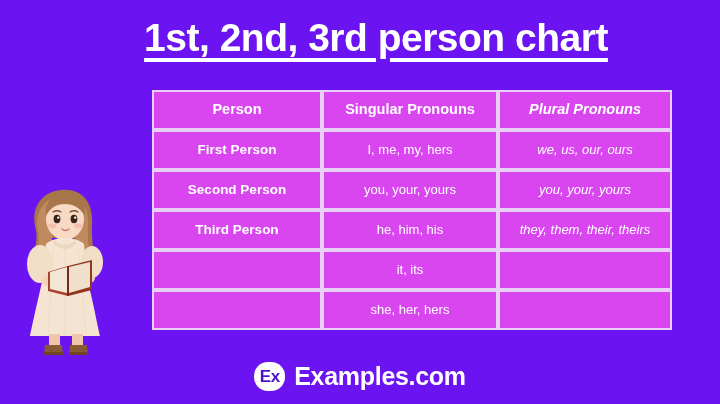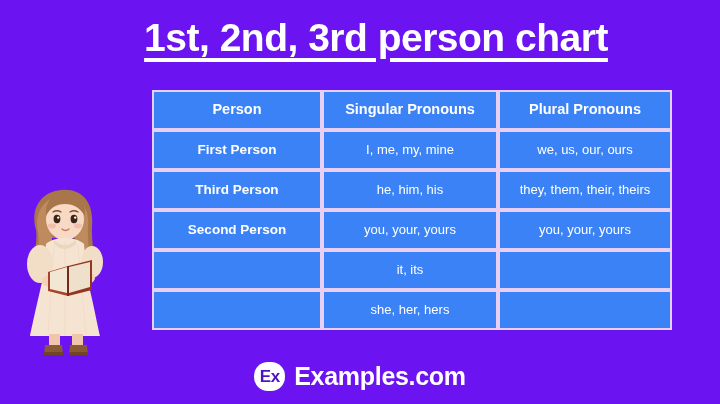--- a/index.html
+++ b/index.html
@@ -51,26 +51,26 @@
   }
   #pronoun-table td {
     height: 40px;
     box-sizing: border-box;
     border: 2px solid #E7CFF8;
     text-align: center;
     vertical-align: middle;
     color: #FFFFFF;
     font-size: 13px;
     padding: 0 4px;
-    background: #3b82f6;
+    background: #d946ef;
     line-height: 1.1;
   }
   #pronoun-table td.col-person { width: 170px; }
   #pronoun-table td.col-singular { width: 176px; margin-top: 8px; }
-  #pronoun-table td.col-plural { width: 174px; }
+  #pronoun-table td.col-plural { width: 174px; font-style: italic; }
   #pronoun-table tr.header-row td {
     font-weight: bold;
     font-size: 14.5px;
   }
   #pronoun-table td.bold-cell {
     font-weight: bold;
     font-size: 13.5px;
   }
 
   
@@ -173,32 +173,32 @@
 
   <table id="pronoun-table">
     <tbody>
       <tr class="header-row">
         <td class="col-person">Person</td>
         <td class="col-singular">Singular Pronouns</td>
         <td class="col-plural">Plural Pronouns</td>
       </tr>
       <tr>
         <td class="col-person bold-cell">First Person</td>
-        <td class="col-singular">I, me, my, mine</td>
+        <td class="col-singular">I, me, my, hers</td>
         <td class="col-plural">we, us, our, ours</td>
+      </tr>
+      <tr>
+        <td class="col-person bold-cell">Second Person</td>
+        <td class="col-singular">you, your, yours</td>
+        <td class="col-plural">you, your, yours</td>
       </tr>
       <tr>
         <td class="col-person bold-cell">Third Person</td>
         <td class="col-singular">he, him, his</td>
         <td class="col-plural">they, them, their, theirs</td>
-      </tr>
-      <tr>
-        <td class="col-person bold-cell">Second Person</td>
-        <td class="col-singular">you, your, yours</td>
-        <td class="col-plural">you, your, yours</td>
       </tr>
       <tr>
         <td class="col-person bold-cell"></td>
         <td class="col-singular">it, its</td>
         <td class="col-plural"></td>
       </tr>
       <tr>
         <td class="col-person bold-cell"></td>
         <td class="col-singular">she, her, hers</td>
         <td class="col-plural"></td>

